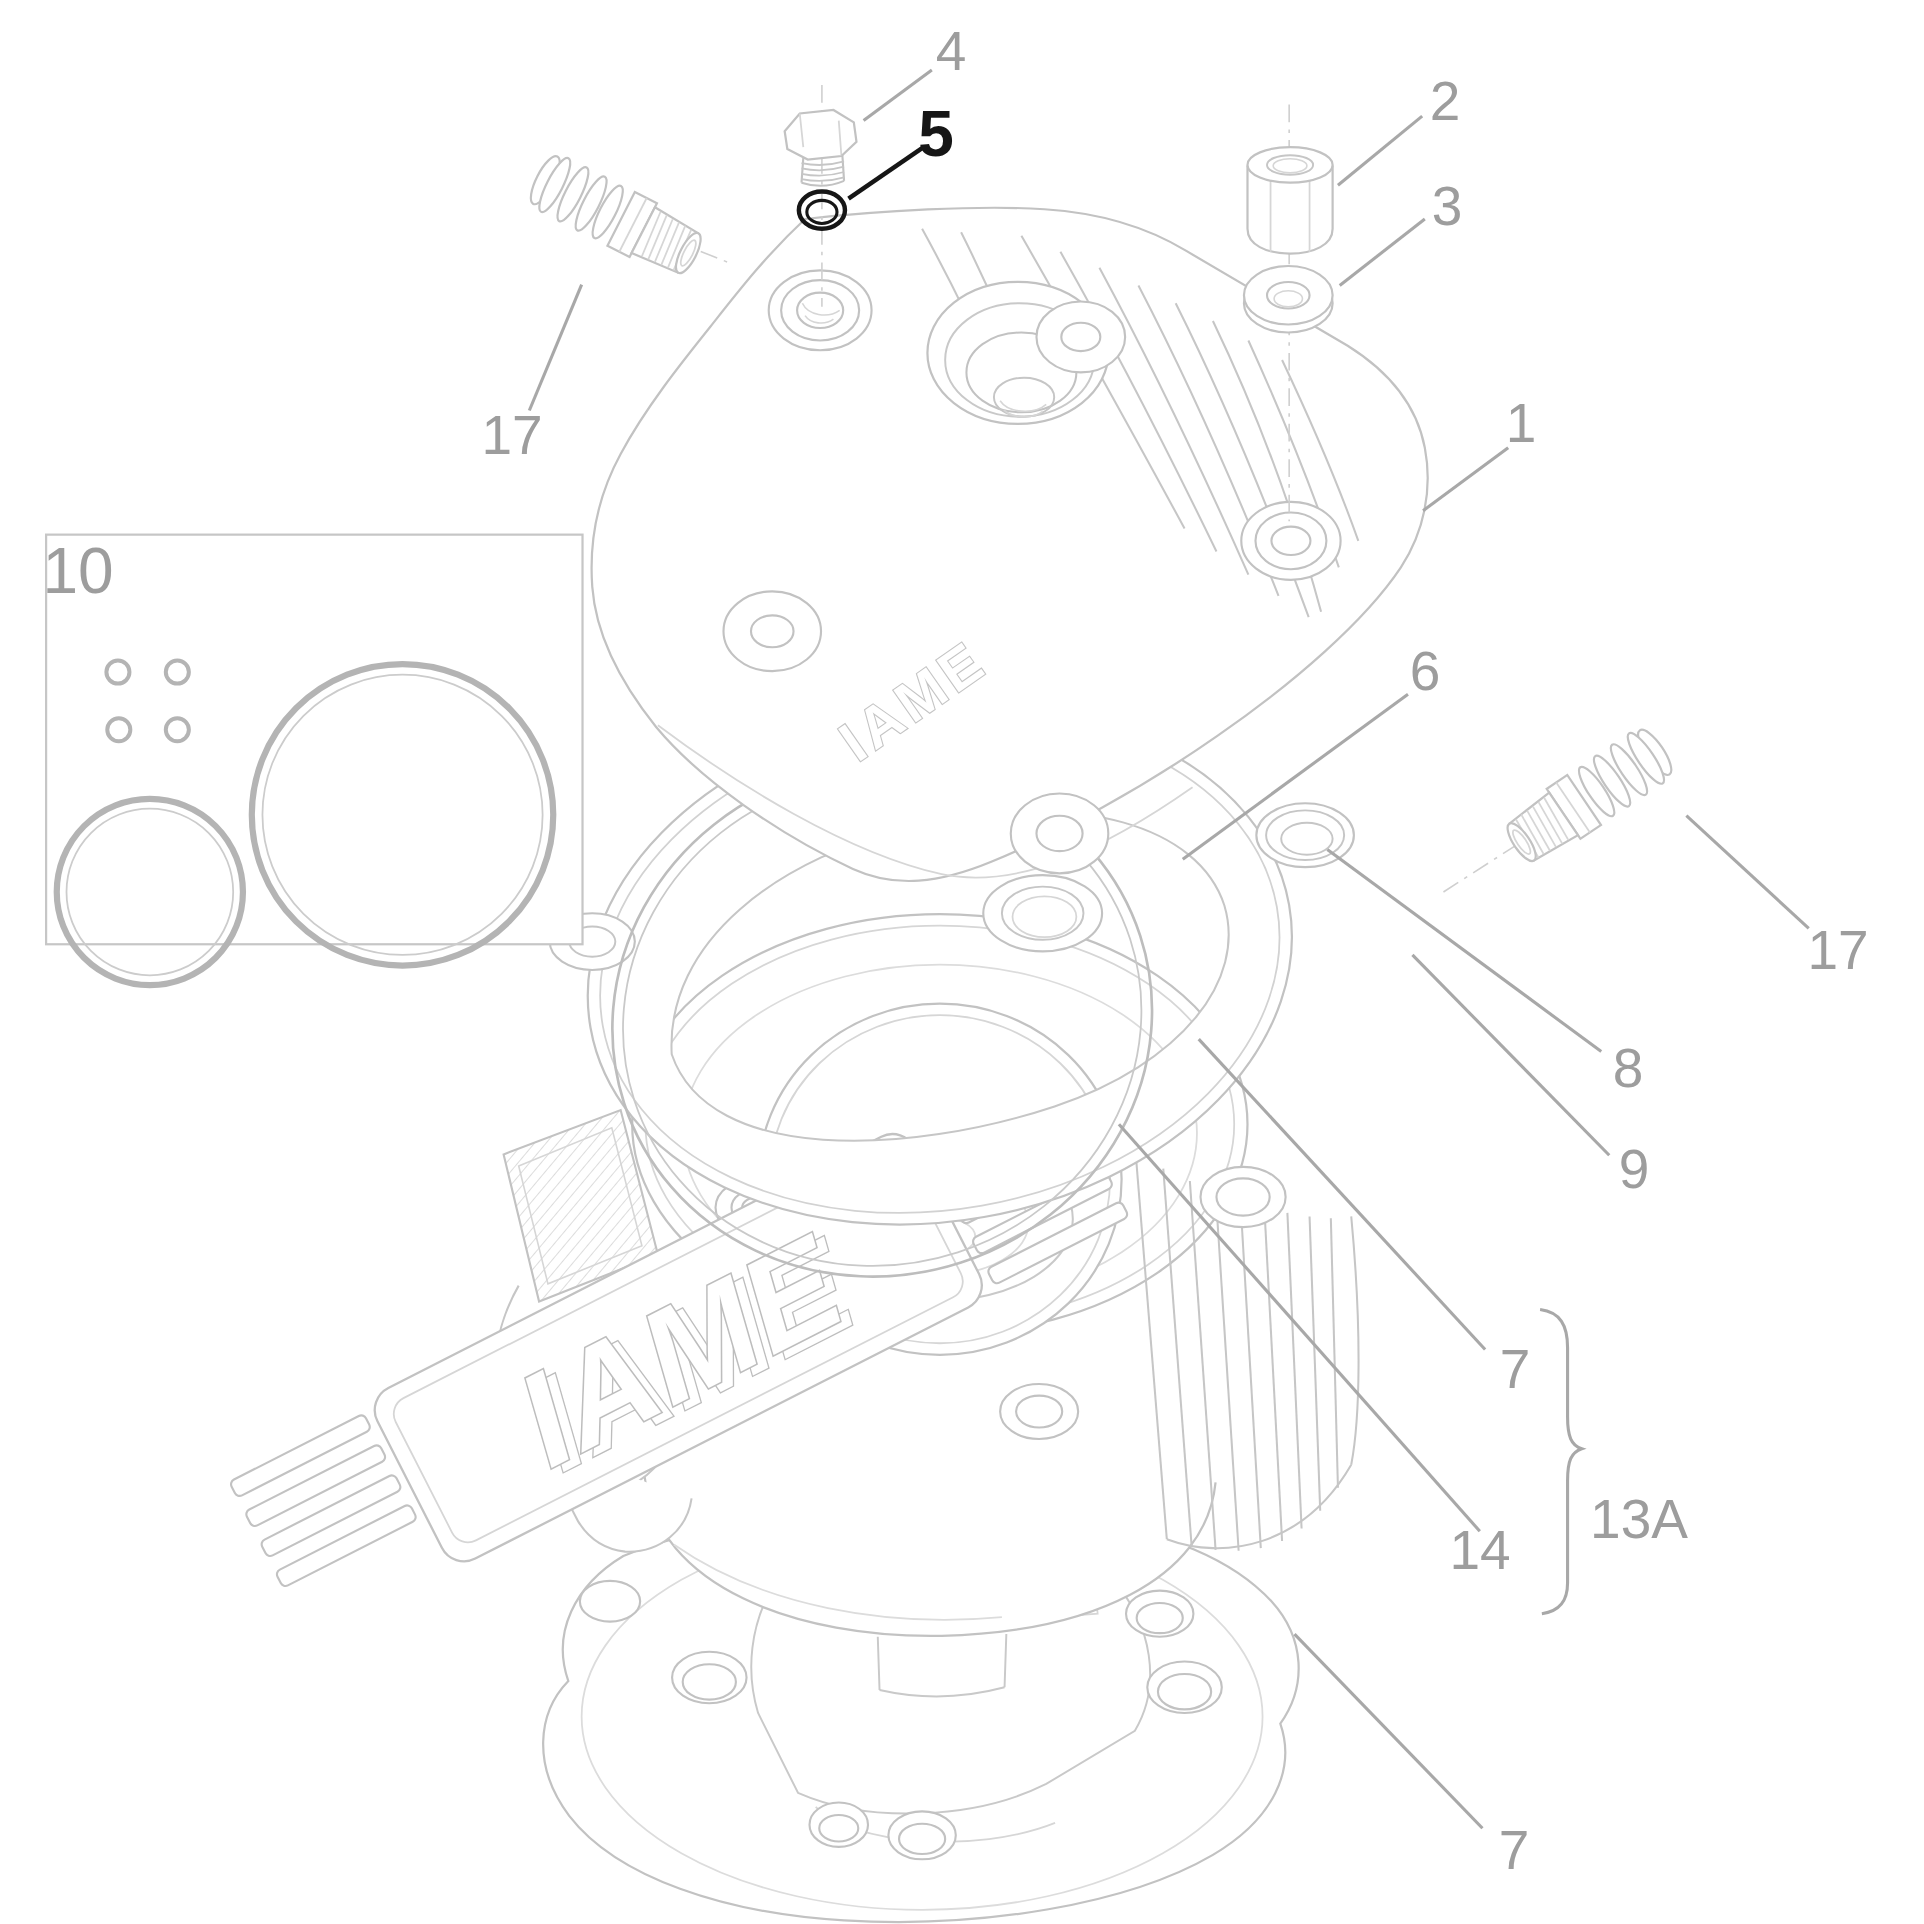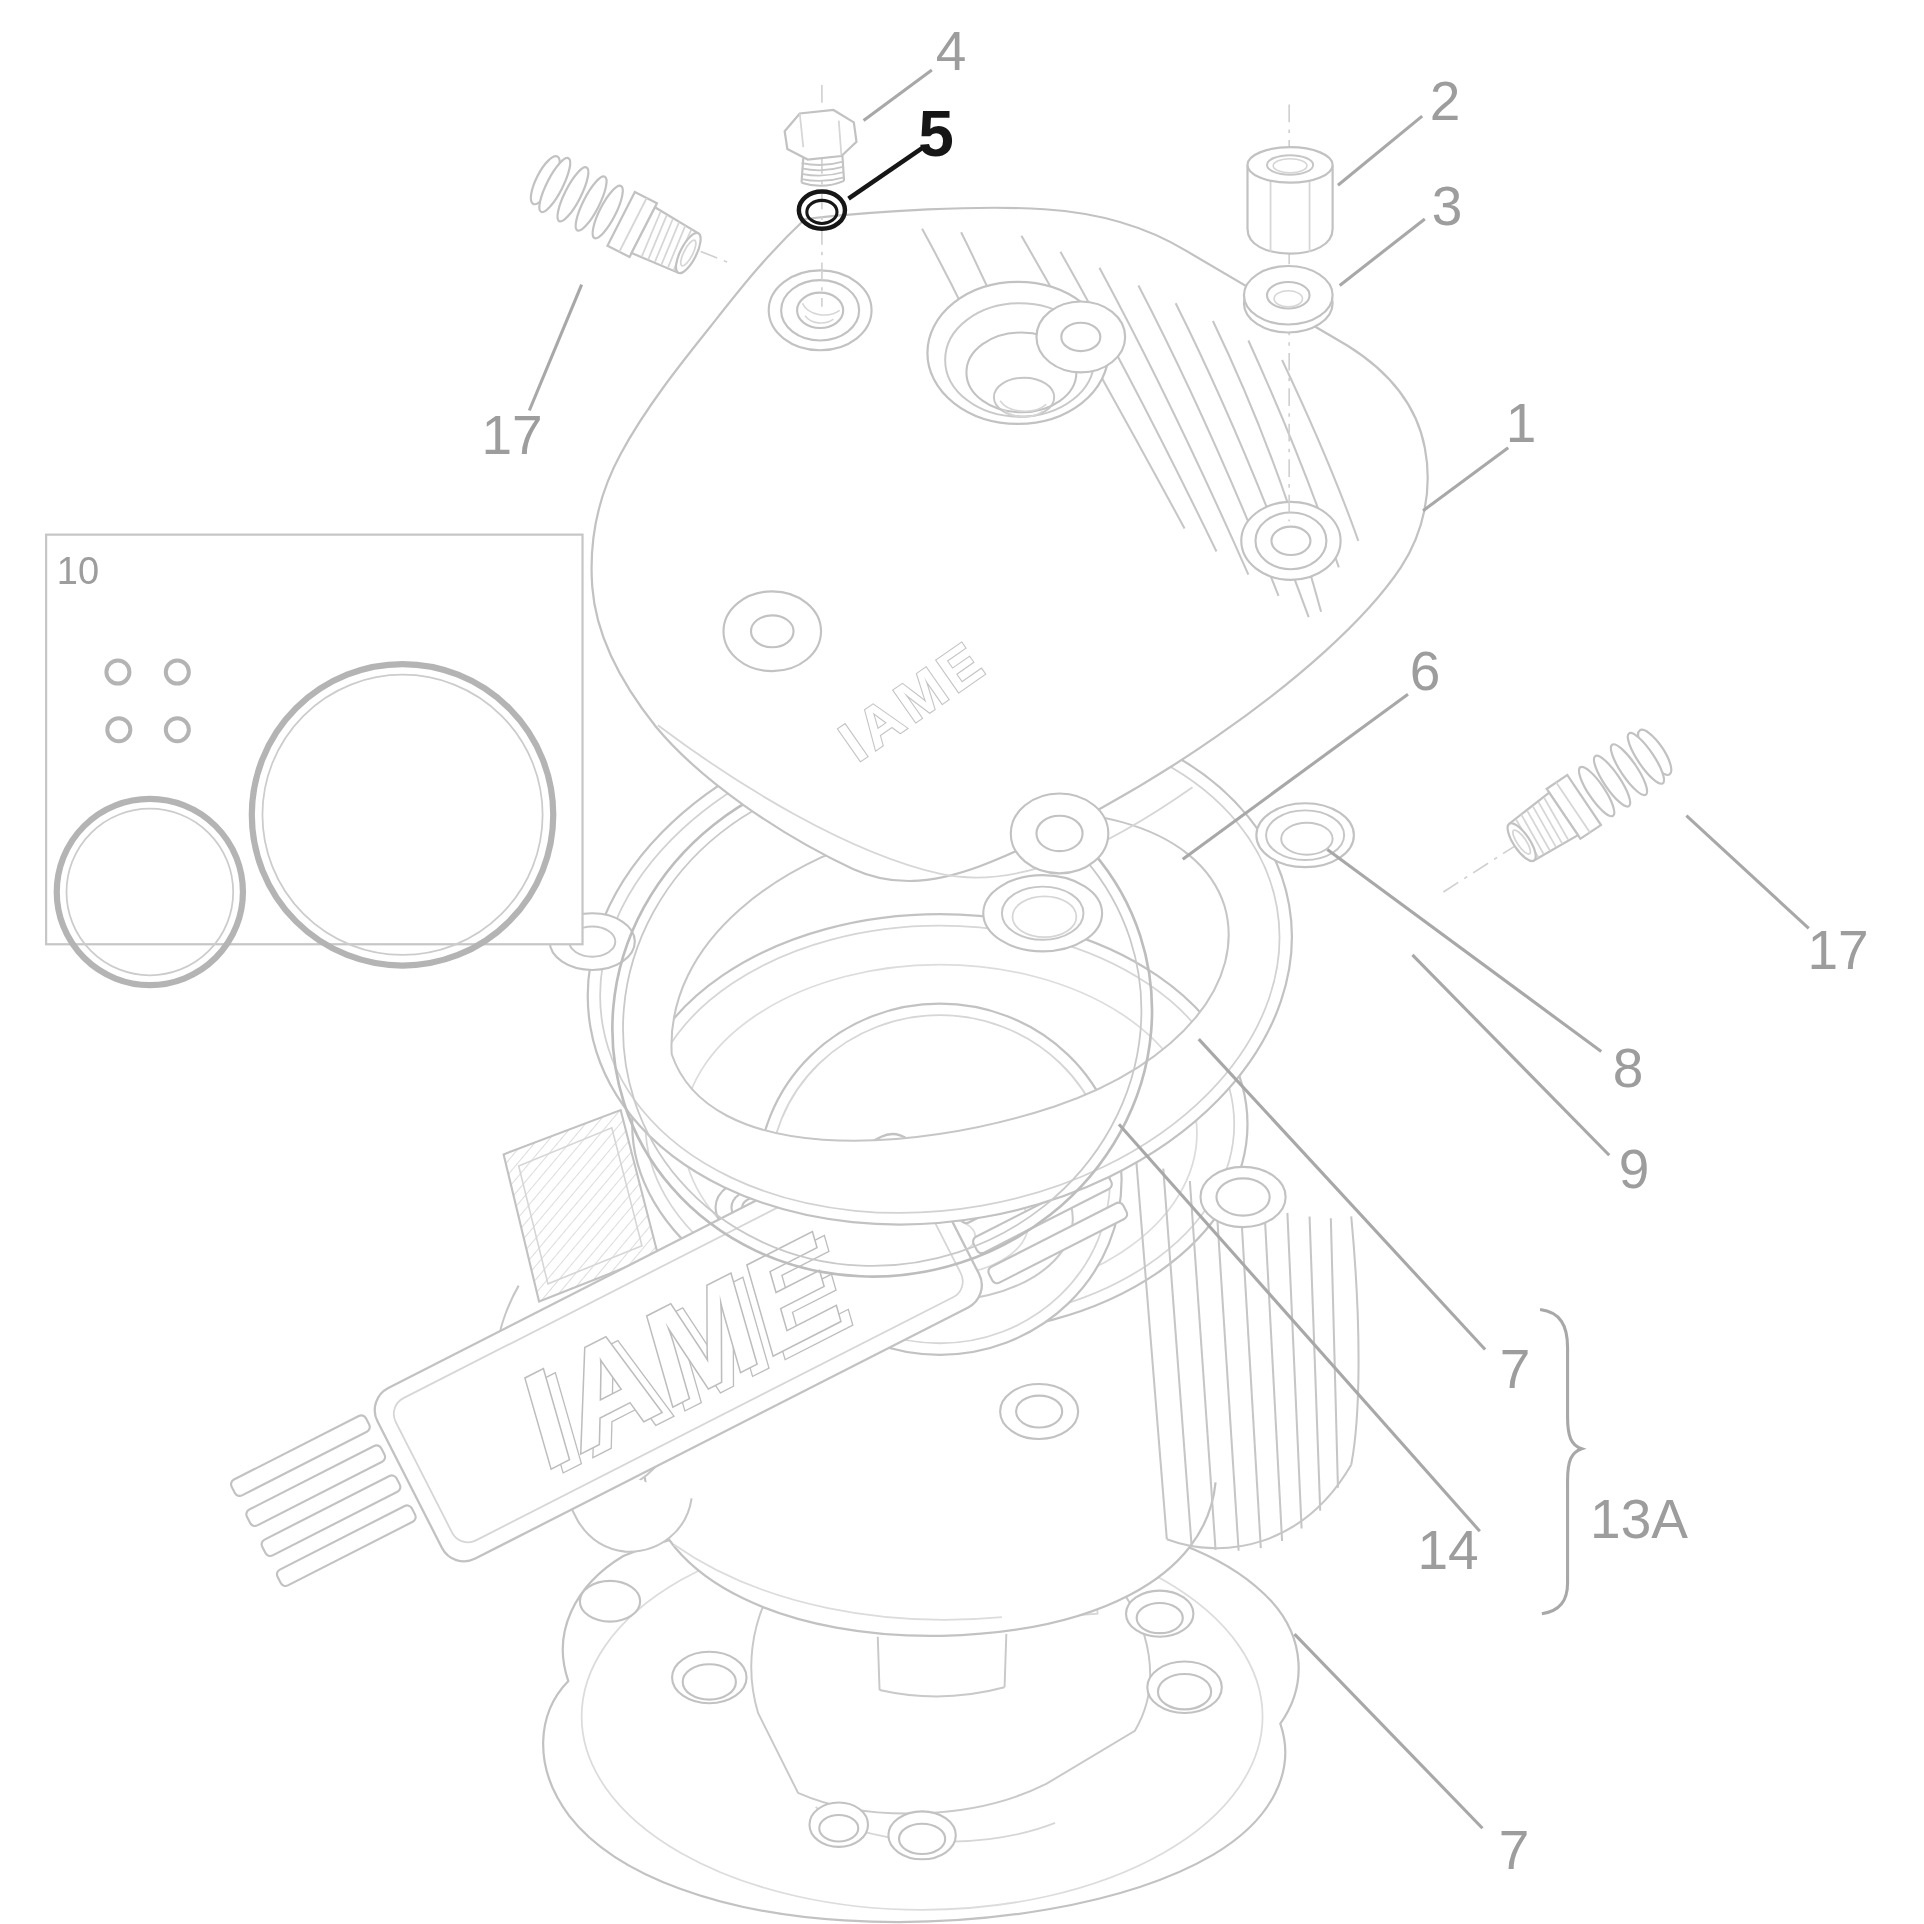--- a/index.html
+++ b/index.html
@@ -2,21 +2,21 @@
 <html style="font-size:14px"><head>
 <meta charset="utf-8">
 <style>
   html,body{margin:0;padding:0;background:#ffffff;}
   .canvas{position:relative;width:1924px;height:1924px;background:#ffffff;overflow:hidden;
           font-family:"Liberation Sans",sans-serif;}
   .canvas svg{position:absolute;left:0;top:0;}
   .callout{position:absolute;transform:translate(-50%,-50%);color:#9d9d9d;font-size:55px;
            line-height:1;white-space:nowrap;user-select:none;}
   .callout.black{color:#161616;font-size:64px;font-weight:600;}
-  .callout.boxlabel{font-size:38px;}
+  .callout.boxlabel{font-size:64px;}
   text.logo{font-weight:bold;letter-spacing:6px;fill:#ffffff;stroke:#c4c4c4;paint-order:stroke;}
   text.logo-big{font-weight:bold;font-style:italic;letter-spacing:2px;fill:#ffffff;stroke:#bdbdbd;paint-order:stroke;}
 </style>
 </head>
 <body>
 
 <div class="canvas">
 
 <svg width="1924" height="1924" viewBox="0 0 2170 2170">
   <defs>
@@ -301,17 +301,17 @@
 <div class="callout" style="left:1447px;top:206px">3</div>
 <div class="callout" style="left:1521px;top:423px">1</div>
 <div class="callout" style="left:512px;top:435px">17</div>
 <div class="callout boxlabel" style="left:78px;top:571px">10</div>
 <div class="callout" style="left:1425px;top:671px">6</div>
 <div class="callout" style="left:1838px;top:950px">17</div>
 <div class="callout" style="left:1628px;top:1068px">8</div>
 <div class="callout" style="left:1634px;top:1169px">9</div>
 <div class="callout" style="left:1515px;top:1369px">7</div>
 <div class="callout" style="left:1639px;top:1519px">13A</div>
-<div class="callout" style="left:1448px;top:1550px">14</div>
+<div class="callout" style="left:1480px;top:1550px">14</div>
 <div class="callout" style="left:1514px;top:1850px">7</div>
 
 </div>
 
 
 </body></html>

